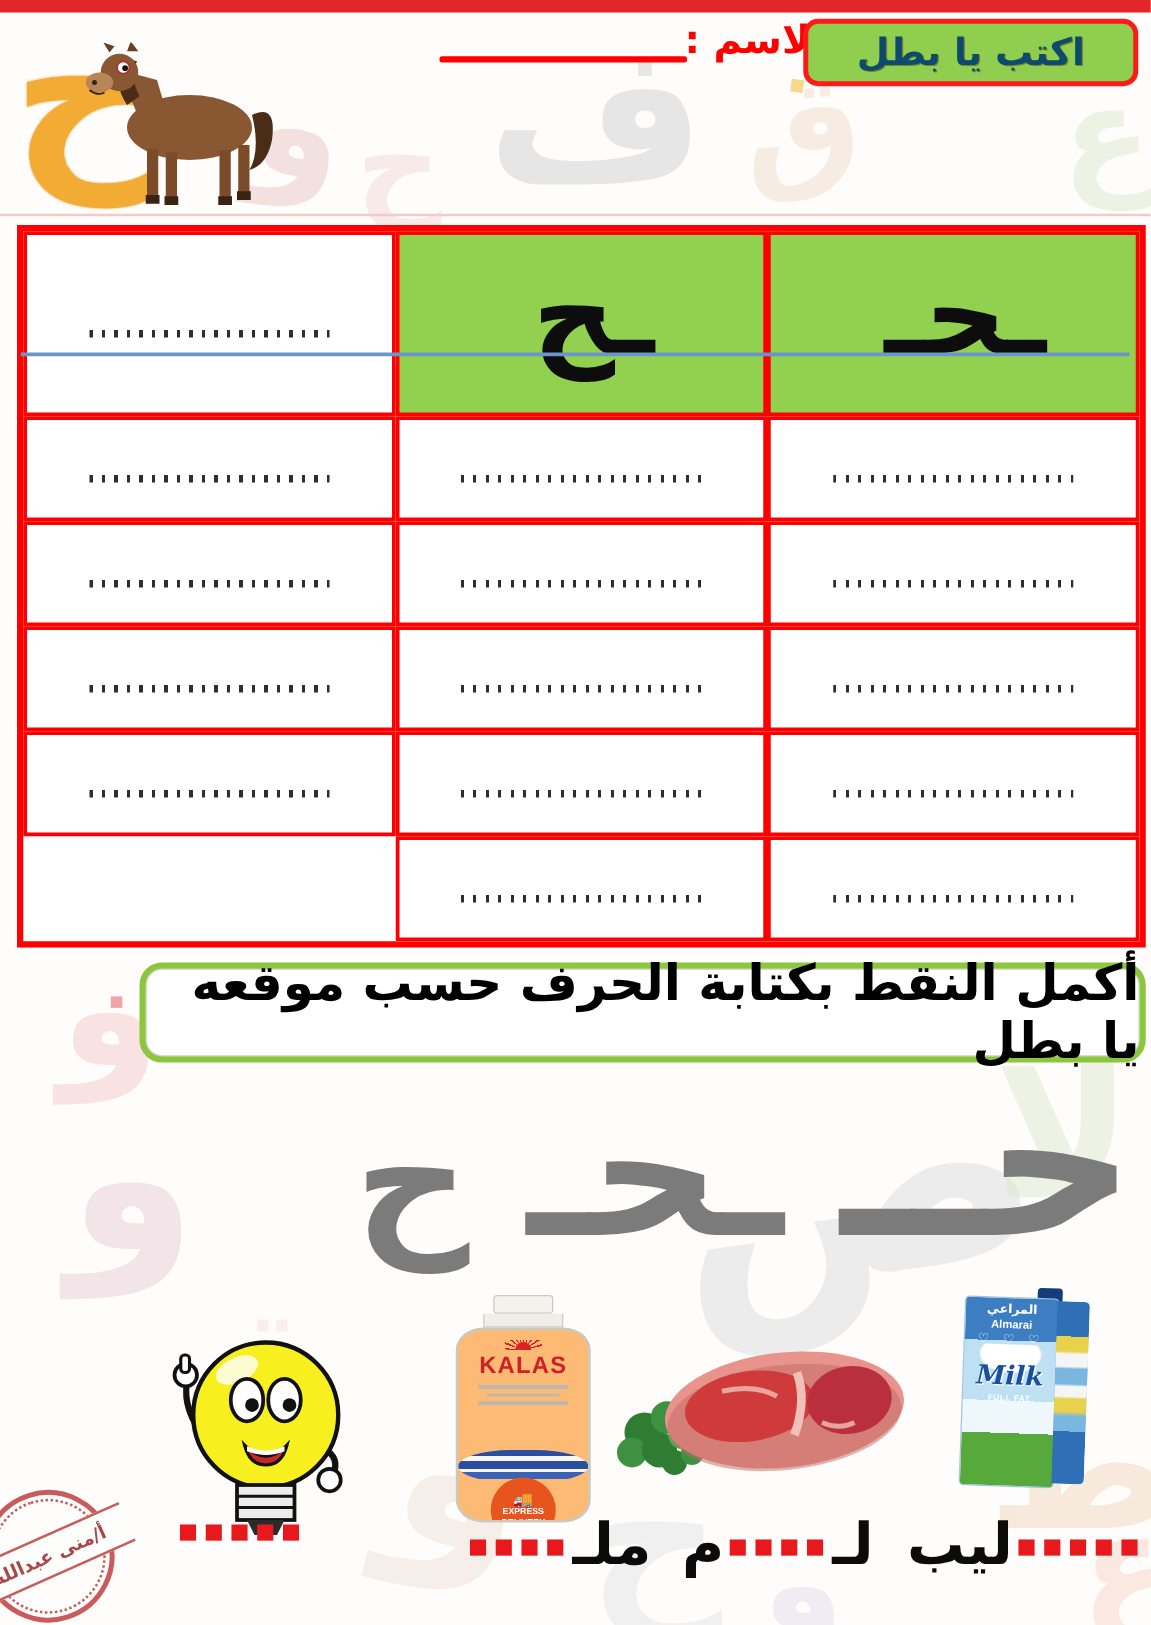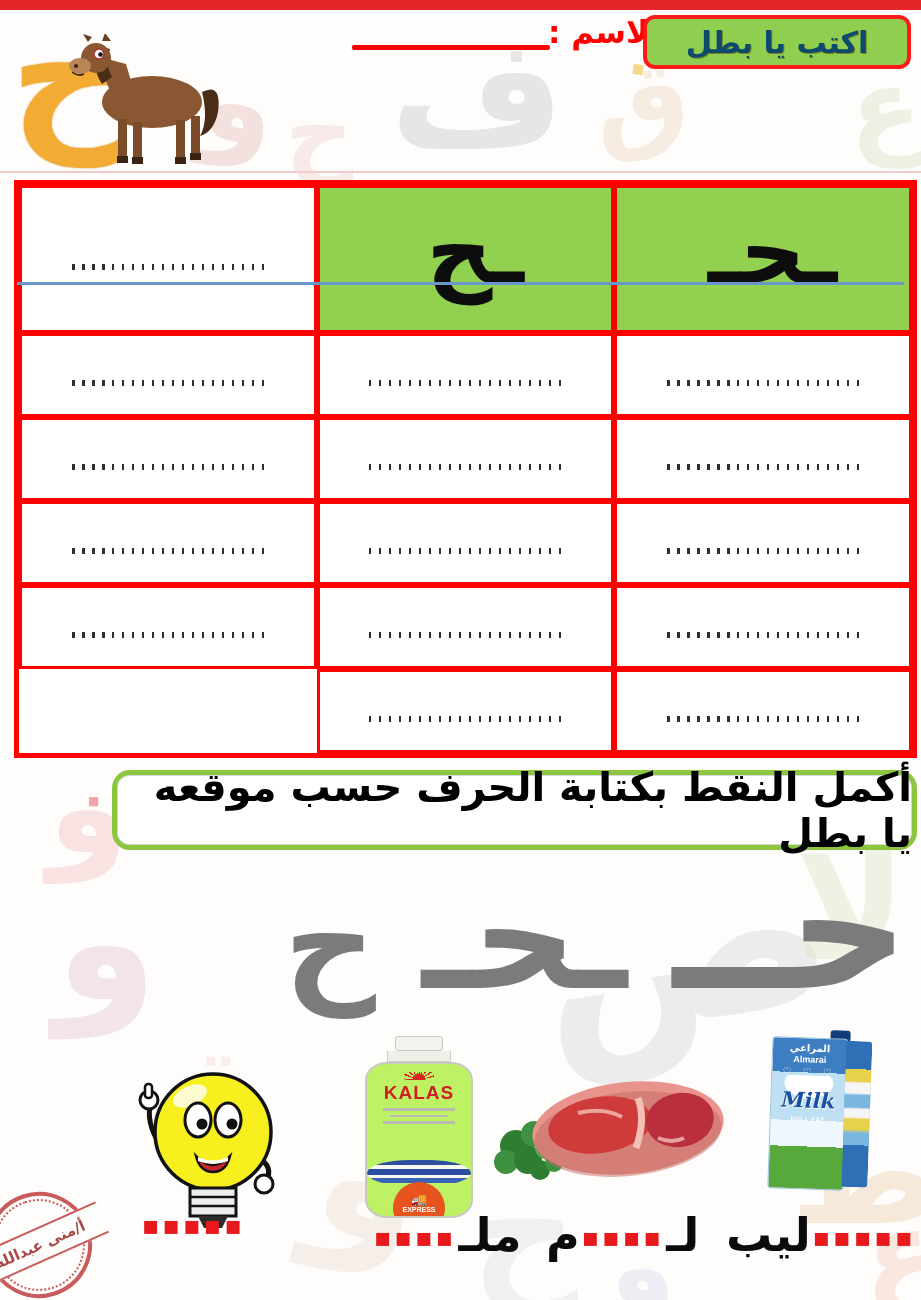--- a/index.html
+++ b/index.html
@@ -42,21 +42,21 @@
   .grayrow{right:12px;top:846px;display:flex;direction:rtl;align-items:baseline;gap:46px;color:#7b7b7b;}
   .grayrow .f0{font-size:168px;font-weight:bold;line-height:1;}
   .grayrow .f1{font-size:146px;font-weight:bold;line-height:1;}
   .grayrow .f2{font-size:128px;font-weight:bold;line-height:1;}
 
   
   .bulb{left:118px;top:1058px;}
   .salt{left:364px;top:1036px;width:110px;height:182px;}
   .salt .cap{width:46px;height:13px;margin:0 auto;background:#f3f2ec;border:1.5px solid #c9c9c0;border-radius:3px;}
   .salt .neck{width:62px;height:10px;margin:0 auto;background:#efeee8;border:1.5px solid #cfcfc6;border-top:none;}
-  .salt .body{position:relative;width:104px;height:152px;margin:0 auto;background:#bef264;
+  .salt .body{position:relative;width:104px;height:152px;margin:0 auto;background:#fdba74;
               border:2px solid #c9c9c0;border-radius:22px/18px;overflow:hidden;}
   .salt .sun{width:30px;height:8px;margin:8px auto 2px;background:radial-gradient(circle at 50% 100%,#d22 0 35%,transparent 40%),
              repeating-conic-gradient(from -90deg at 50% 100%,#d22 0 6deg,transparent 6deg 18deg);border-radius:3px;}
   .salt .brand{text-align:center;color:#d01f26;font-weight:bold;font-size:19px;letter-spacing:1px;
                font-family:"Liberation Sans",sans-serif;}
   .salt .fine{width:70%;height:2.5px;background:#b9b9b1;margin:4px auto;}
   .salt .fine.s{width:55%;}
   .salt .wave{position:absolute;left:0;right:0;top:96px;height:26px;
               background:linear-gradient(#2b4ea0 0 5px,#f7f6f0 5px 9px,#2b4ea0 9px 15px,#f7f6f0 15px 18px,#3a63b8 18px 23px,transparent 23px);
               border-radius:50%/60%;}

